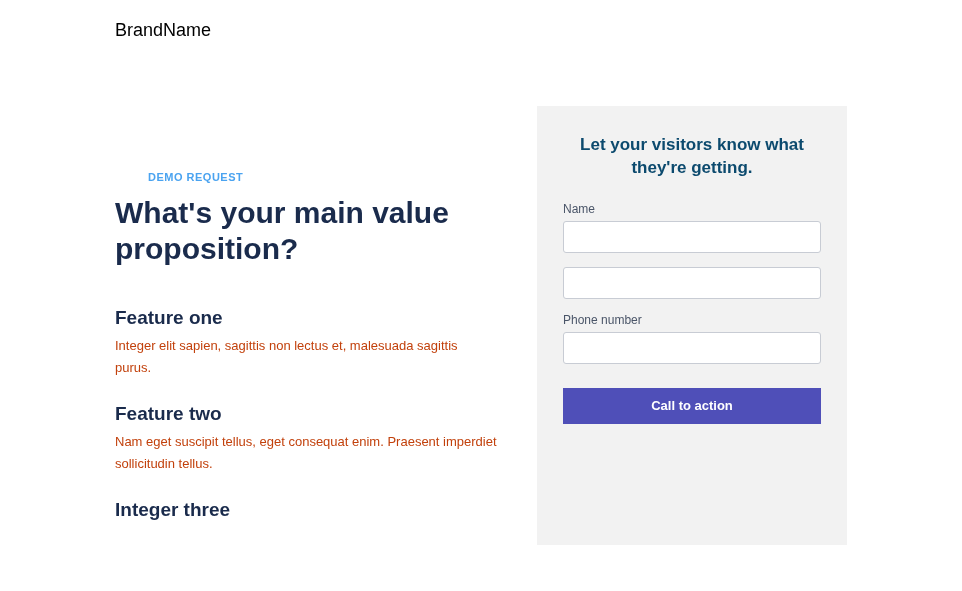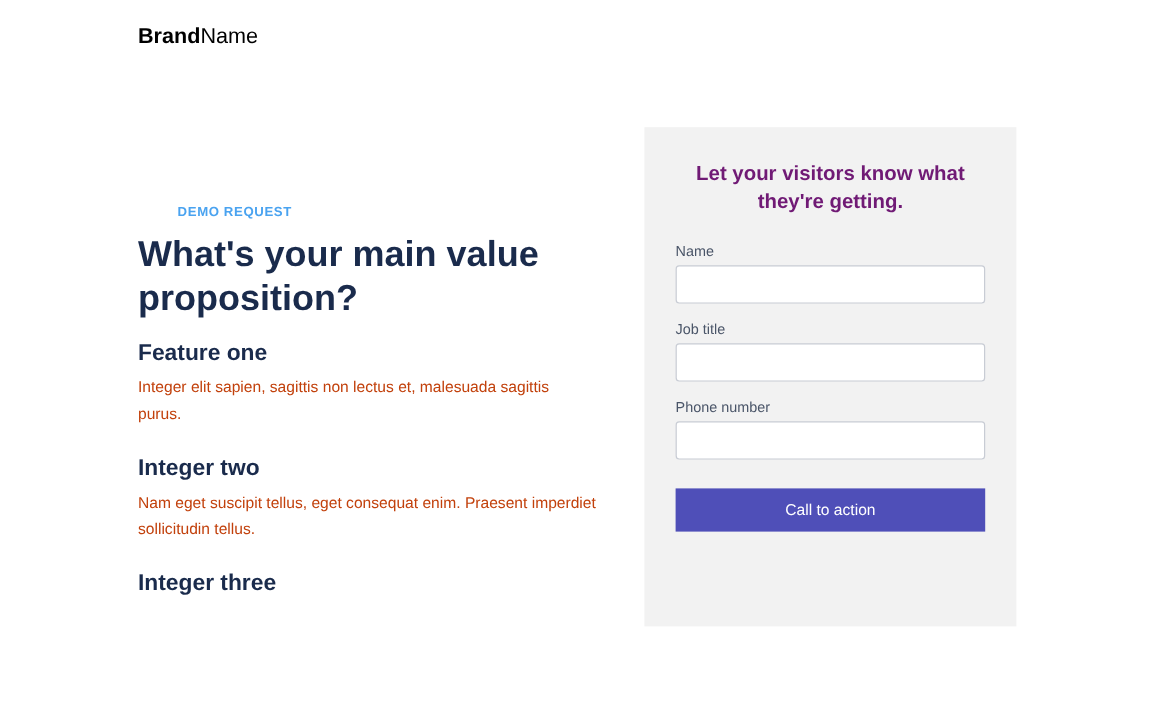--- a/index.html
+++ b/index.html
@@ -17,21 +17,21 @@
     .page {
       padding: 20px 115px 0 115px;
     }
     .brand {
       font-size: 18px;
       font-weight: 400;
       color: #000;
       margin-bottom: 65px;
     }
     .brand-bold {
-      font-weight: 700;
+      font-weight: 400;
     }
     .content {
       display: flex;
       gap: 40px;
     }
     .left {
       flex: 1;
       padding-top: 65px;
     }
     .eyebrow {
@@ -41,21 +41,21 @@
       color: #4aa3f0;
       text-transform: uppercase;
       margin-bottom: 12px;
       padding-left: 33px;
     }
     .headline {
       font-size: 30px;
       font-weight: 700;
       color: #1a2b4c;
       line-height: 1.2;
-      margin-bottom: 17px;
+      margin-bottom: 40px;
     }
     .feature {
       margin-bottom: 24px;
     }
     .feature-title {
       font-size: 19px;
       font-weight: 700;
       color: #1a2b4c;
       margin-bottom: 6px;
     }
@@ -65,21 +65,21 @@
       line-height: 1.7;
     }
     .right {
       width: 310px;
       background: #f2f2f2;
       padding: 28px 26px 28px 26px;
     }
     .form-title {
       font-size: 17px;
       font-weight: 700;
-      color: #701a75;
+      color: #0c4a6e;
       text-align: center;
       line-height: 1.35;
       margin-bottom: 22px;
     }
     .form-field {
       margin-bottom: 14px;
     }
     .form-label {
       display: block;
       font-size: 12px;
@@ -95,21 +95,21 @@
       padding: 0 8px;
       font-size: 13px;
     }
     .cta-button {
       width: 100%;
       height: 36px;
       background: #4f4fb8;
       color: #ffffff;
       border: none;
       font-size: 13px;
-      font-weight: 400;
+      font-weight: 700;
       cursor: pointer;
       margin-top: 10px;
     }
   </style>
 </head>
 <body>
 
 <div class="page">
   <div class="brand"><span class="brand-bold">Brand</span><span>Name</span></div>
 
@@ -117,40 +117,39 @@
     <div class="left">
       <div class="eyebrow">DEMO REQUEST</div>
       <h1 class="headline">What's your main value proposition?</h1>
 
       <div class="feature">
         <div class="feature-title">Feature one</div>
         <div class="feature-desc">Integer elit sapien, sagittis non lectus et, malesuada sagittis purus.</div>
       </div>
 
       <div class="feature">
-        <div class="feature-title">Integer two</div>
+        <div class="feature-title">Feature two</div>
         <div class="feature-desc">Nam eget suscipit tellus, eget consequat enim. Praesent imperdiet sollicitudin tellus.</div>
       </div>
 
       <div class="feature">
         <div class="feature-title">Integer three</div>
       </div>
     </div>
 
     <div class="right">
       <div class="form-title">Let your visitors know what they're getting.</div>
 
       <div class="form-field">
         <label class="form-label">Name</label>
         <input class="form-input" type="text" style="">
       </div>
 
 
       <div class="form-field">
-        <label class="form-label">Job title</label>
         <input class="form-input" type="text" style="">
       </div>
 
 
       <div class="form-field">
         <label class="form-label">Phone number</label>
         <input class="form-input" type="text" style="">
       </div>
 
       <button class="cta-button">Call to action</button>

